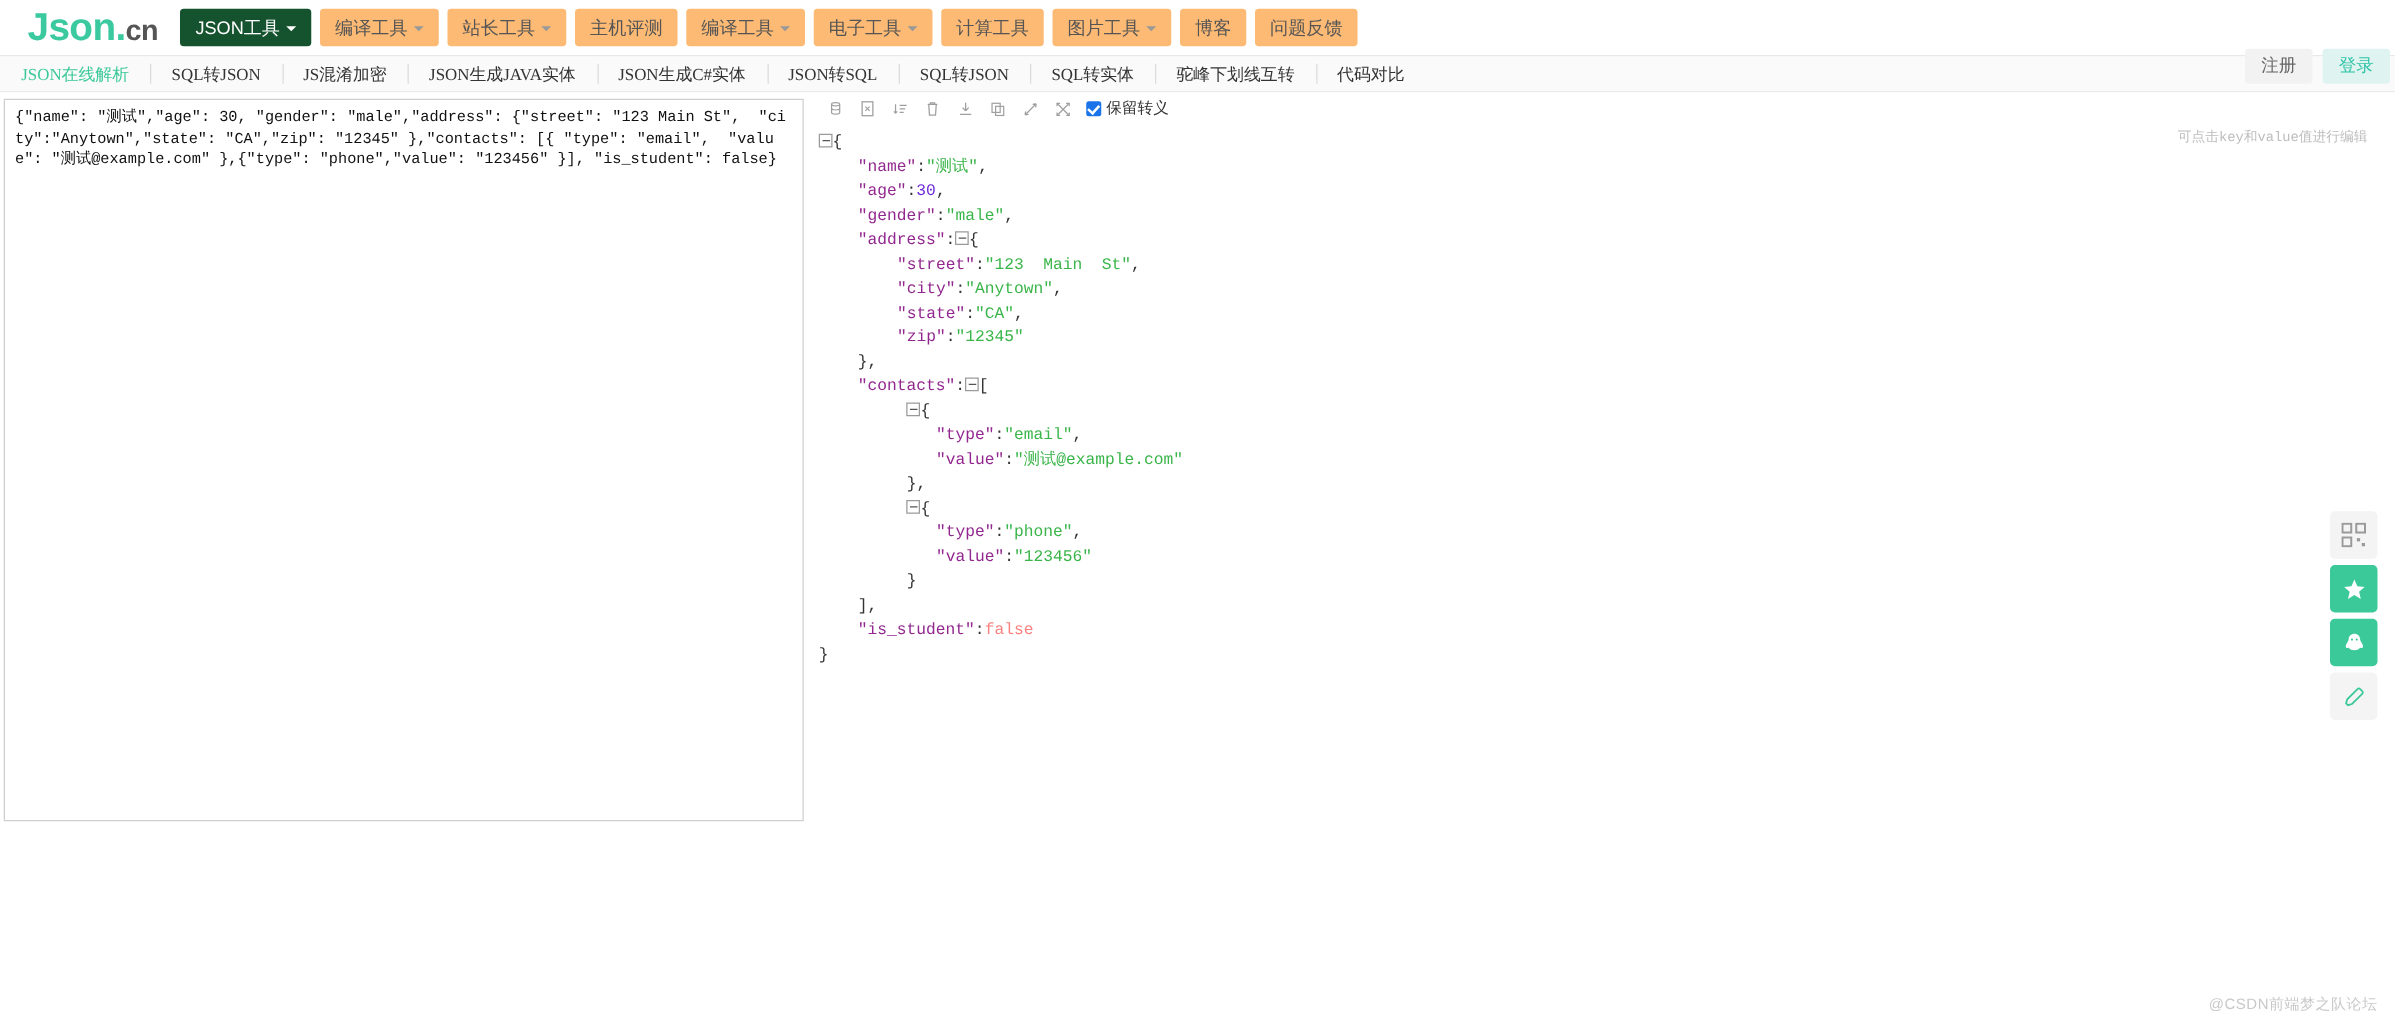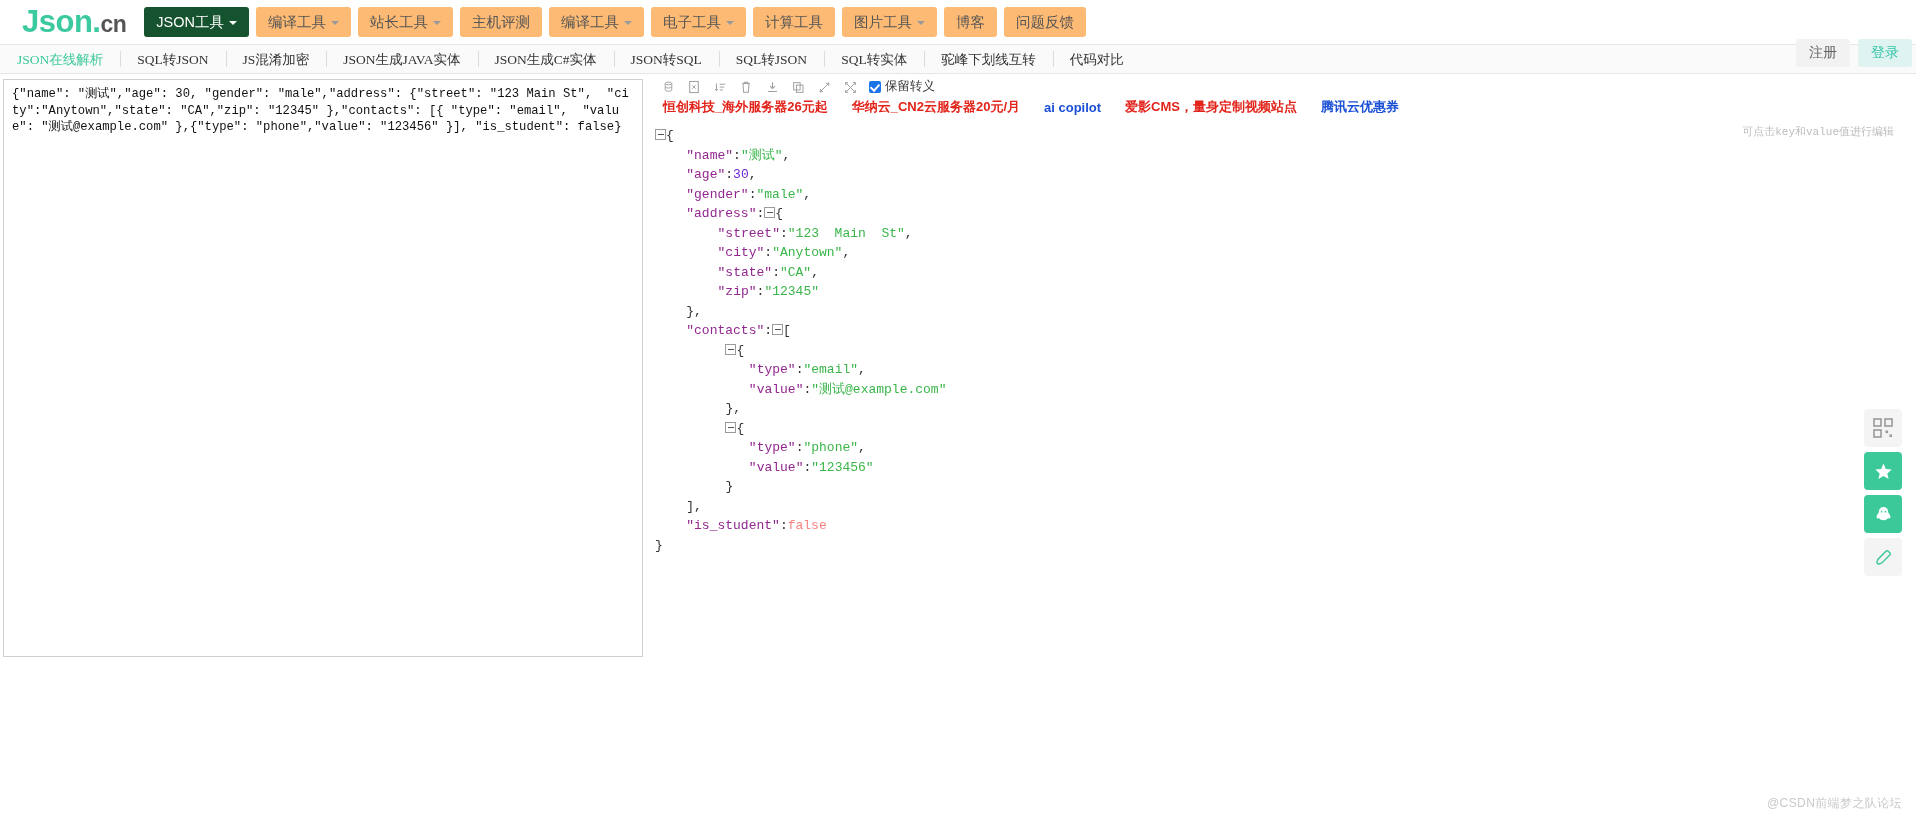--- a/index.html
+++ b/index.html
@@ -398,27 +398,20 @@
             <path d="M2 2l12 12M14 2L2 14" stroke="#666" stroke-width="1.2" fill="none"></path>
             <path d="M2 5V2h3M14 5V2h-3M2 11v3h3M14 11v3h-3" stroke="#666" stroke-width="1.2" fill="none"></path>
           </svg>
       </div>
       <div class="tb-check">
         <span class="cbox"></span>
         <span>保留转义</span>
       </div>
     </div>
 
-    <div class="adbar" id="adbar-host">
-        <a style="color: rgb(226, 35, 26);">恒创科技_海外服务器26元起</a>
-        <a style="color: rgb(226, 35, 26);">华纳云_CN2云服务器20元/月</a>
-        <a style="color: rgb(26, 79, 214);">ai copilot</a>
-        <a style="color: rgb(226, 35, 26);">爱影CMS，量身定制视频站点</a>
-        <a style="color: rgb(26, 79, 214);">腾讯云优惠券</a>
-      </div>
 
     <div class="tree-wrap">
       <div class="tree-hint">可点击key和value值进行编辑</div>
       <div class="tree" id="tree-host"><div class="tline"><span style="display: inline-block; width: 0px;"></span><span class="toggle"></span><span class="p">{</span></div><div class="tline"><span style="display: inline-block; width: 31.28px;"></span><span class="k">"name"</span><span class="p">:</span><span class="s">"测试"</span><span class="p">,</span></div><div class="tline"><span style="display: inline-block; width: 31.28px;"></span><span class="k">"age"</span><span class="p">:</span><span class="n">30</span><span class="p">,</span></div><div class="tline"><span style="display: inline-block; width: 31.28px;"></span><span class="k">"gender"</span><span class="p">:</span><span class="s">"male"</span><span class="p">,</span></div><div class="tline"><span style="display: inline-block; width: 31.28px;"></span><span class="k">"address"</span><span class="p">:</span><span class="toggle"></span><span class="p">{</span></div><div class="tline"><span style="display: inline-block; width: 62.56px;"></span><span class="k">"street"</span><span class="p">:</span><span class="s">"123  Main  St"</span><span class="p">,</span></div><div class="tline"><span style="display: inline-block; width: 62.56px;"></span><span class="k">"city"</span><span class="p">:</span><span class="s">"Anytown"</span><span class="p">,</span></div><div class="tline"><span style="display: inline-block; width: 62.56px;"></span><span class="k">"state"</span><span class="p">:</span><span class="s">"CA"</span><span class="p">,</span></div><div class="tline"><span style="display: inline-block; width: 62.56px;"></span><span class="k">"zip"</span><span class="p">:</span><span class="s">"12345"</span></div><div class="tline"><span style="display: inline-block; width: 31.28px;"></span><span class="p">},</span></div><div class="tline"><span style="display: inline-block; width: 31.28px;"></span><span class="k">"contacts"</span><span class="p">:</span><span class="toggle"></span><span class="p">[</span></div><div class="tline"><span style="display: inline-block; width: 70.38px;"></span><span class="toggle"></span><span class="p">{</span></div><div class="tline"><span style="display: inline-block; width: 93.84px;"></span><span class="k">"type"</span><span class="p">:</span><span class="s">"email"</span><span class="p">,</span></div><div class="tline"><span style="display: inline-block; width: 93.84px;"></span><span class="k">"value"</span><span class="p">:</span><span class="s">"测试@example.com"</span></div><div class="tline"><span style="display: inline-block; width: 70.38px;"></span><span class="p">},</span></div><div class="tline"><span style="display: inline-block; width: 70.38px;"></span><span class="toggle"></span><span class="p">{</span></div><div class="tline"><span style="display: inline-block; width: 93.84px;"></span><span class="k">"type"</span><span class="p">:</span><span class="s">"phone"</span><span class="p">,</span></div><div class="tline"><span style="display: inline-block; width: 93.84px;"></span><span class="k">"value"</span><span class="p">:</span><span class="s">"123456"</span></div><div class="tline"><span style="display: inline-block; width: 70.38px;"></span><span class="p">}</span></div><div class="tline"><span style="display: inline-block; width: 31.28px;"></span><span class="p">],</span></div><div class="tline"><span style="display: inline-block; width: 31.28px;"></span><span class="k">"is_student"</span><span class="p">:</span><span class="b">false</span></div><div class="tline"><span style="display: inline-block; width: 0px;"></span><span class="p">}</span></div></div>
     </div>
 
     <div class="float-col">
       <div class="fbtn qr">
         <svg width="20" height="20" viewBox="0 0 20 20">
             <rect x="1" y="1" width="7" height="7" fill="none" stroke="#9a9a9a" stroke-width="1.6"></rect>

